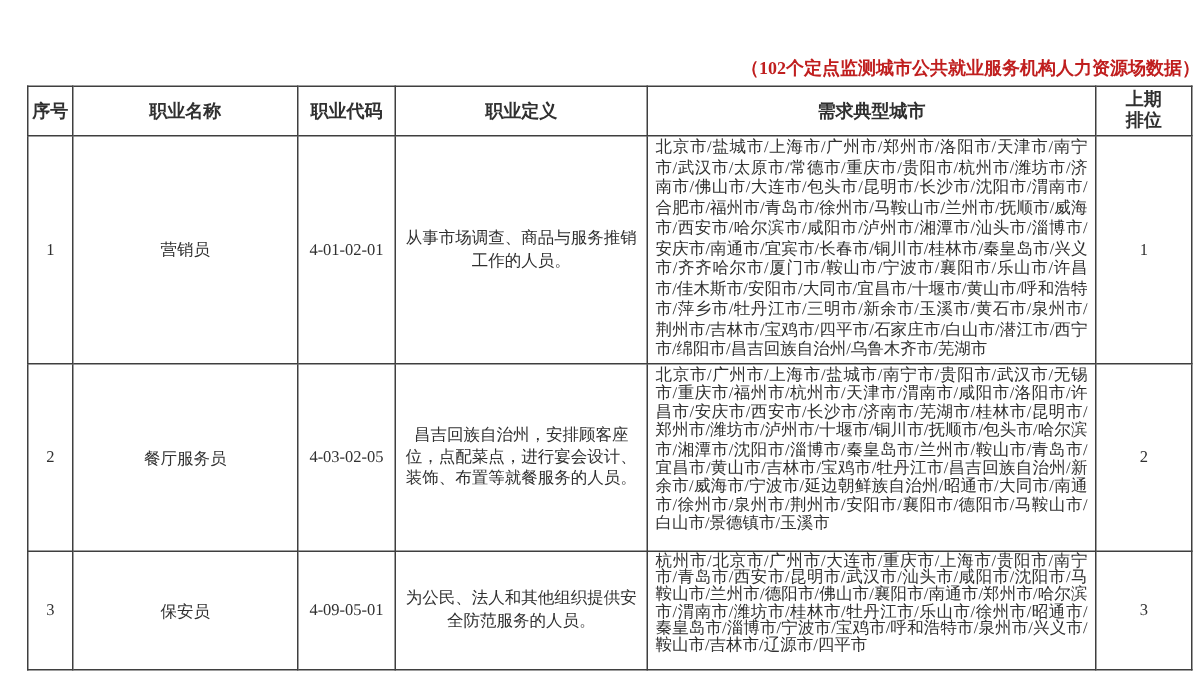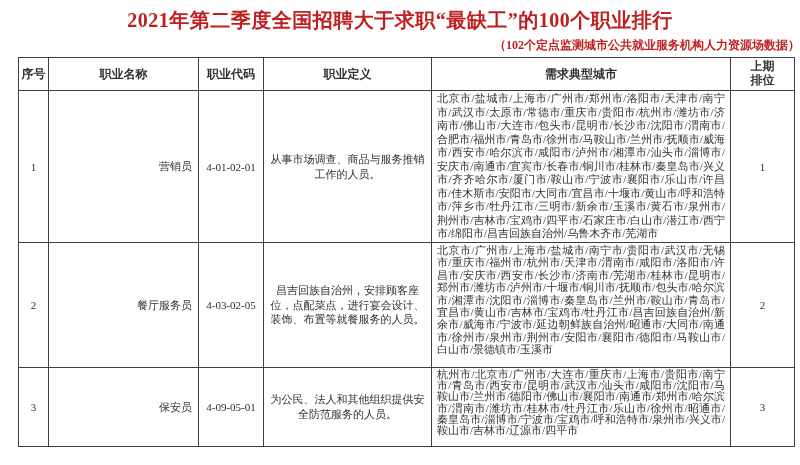--- a/index.html
+++ b/index.html
@@ -45,37 +45,36 @@
     font-size: 12px; font-weight: bold;
     text-align: center;
     height: 33px;
     padding: 1px;
   }
   th .narrow-wrap { display: inline-block; width: 2.2em; line-height: 1.15; }
   tr.row-1 { height: 152px; }
   tr.row-2 { height: 125px; }
   tr.row-3 { height: 79px; }
   td.center { text-align: center; }
-  td.name-cell { padding: 2px 6px; text-align: right; }
+  td.name-cell { padding: 2px 6px; text-align: center; }
   td.def-cell { padding: 2px 5px; text-align: center; line-height: 1.35; }
   td.cities-cell {
     padding: 1px 5px;
     text-align: justify;
     vertical-align: top;
   }
   td.cities-lh-1 { line-height: 13.5px; margin-top: 28px; }
   td.cities-lh-2 { line-height: 12.4px; font-family: Liberation Serif, serif; }
   td.cities-lh-3 { line-height: 11.2px; }
 </style>
 </head>
 <body>
 
 <div class="page">
 
-  <div class="title">2021年第二季度全国招聘大于求职“最缺工”的100个职业排行</div>
   <div class="subtitle">（102个定点监测城市公共就业服务机构人力资源场数据）</div>
 
   <table class="rank-table">
     <colgroup>
       <col style="width:30px">
         <col style="width:150px">
         <col style="width:65px">
       <col style="width:168px">
         <col style="width:299px">
         <col style="width:64px">

